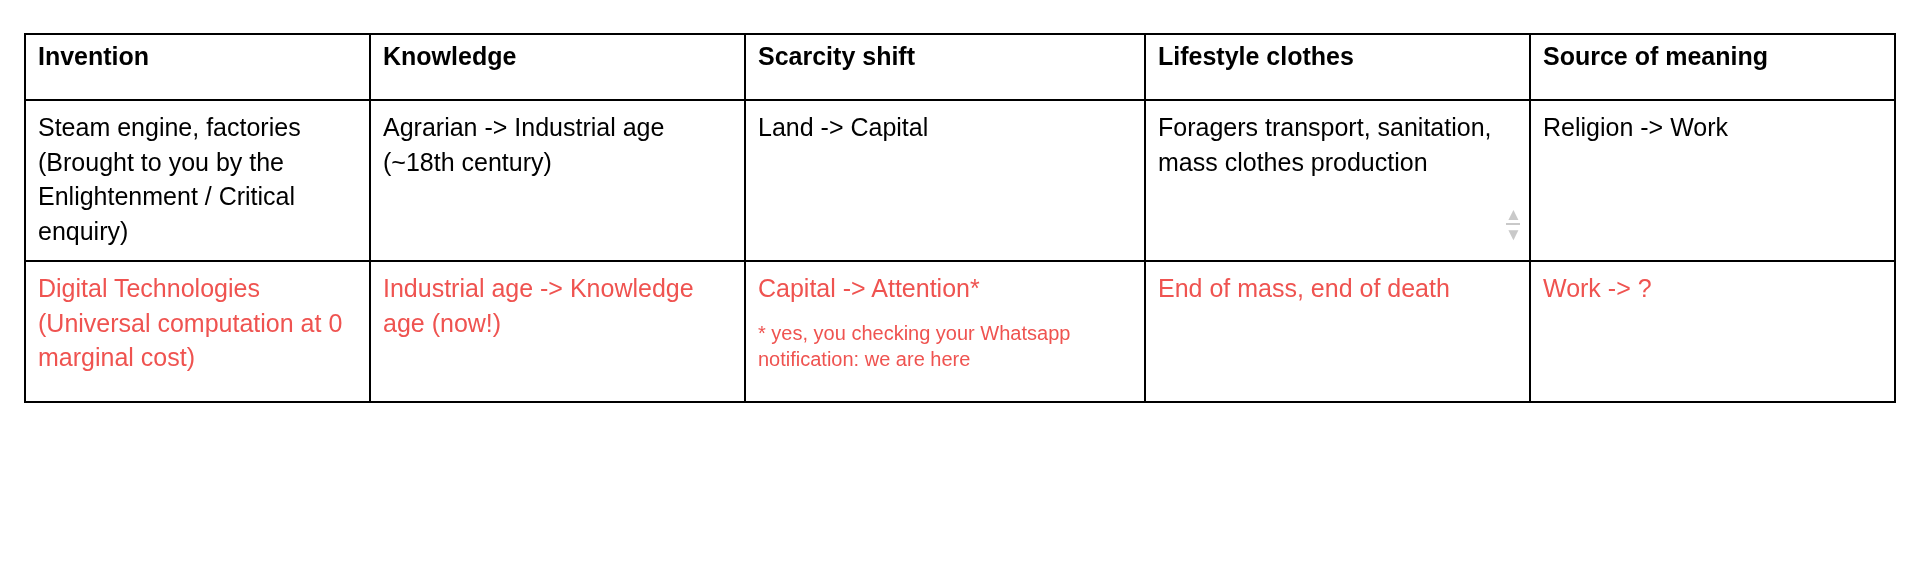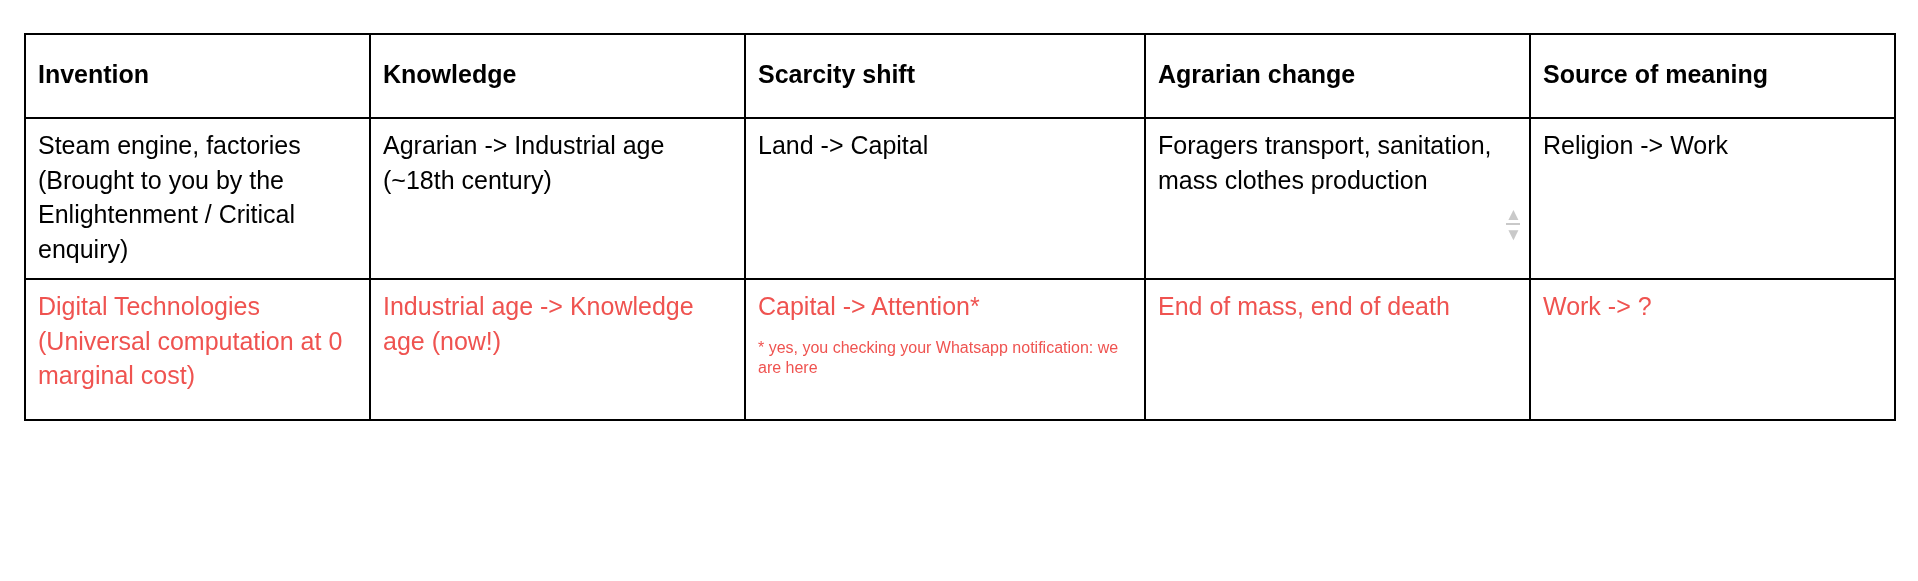--- a/index.html
+++ b/index.html
@@ -36,34 +36,34 @@
     border: 2px solid #000000;
     vertical-align: top;
     padding: 9px 12px 12px 12px;
     font-size: 25px;
     line-height: 1.38;
     text-align: left;
   }
   table.matrix th {
     font-weight: bold;
     height: 50px;
-    padding-top: 22px;
+    padding-top: 4px;
     padding-bottom: 10px;
   }
   td.body-cell {
     height: 118px;
   }
   tr.row-highlight td {
     color: #ef5350;
     border-radius: 15px;
   }
   .footnote {
     display: block;
     margin-top: 14px;
-    font-size: 16px;
+    font-size: 20px;
     line-height: 1.3;
     color: #ef5350;
   }
   .cell-line { display: block; }
 
   
   #row-resize-handle {
     position: absolute;
     left: 1505px;
     top: 206px;
@@ -98,21 +98,21 @@
         <col class="c1">
         <col class="c2">
         <col class="c3">
         <col class="c4">
     </colgroup>
     <thead>
       <tr>
         <th>Invention</th>
         <th>Knowledge</th>
         <th>Scarcity shift</th>
-        <th>Agrarian change</th>
+        <th>Lifestyle clothes</th>
         <th>Source of meaning</th>
       </tr>
     </thead>
     <tbody>
       <tr>
         <td class="body-cell">Steam engine, factories (Brought to you by the Enlightenment / Critical enquiry)</td>
         <td class="body-cell">Agrarian -&gt;  Industrial age (~18th century)</td>
         <td class="body-cell">Land -&gt; Capital</td>
         <td class="body-cell">Foragers transport, sanitation, mass clothes production</td>
         <td class="body-cell">Religion -&gt; Work</td>

